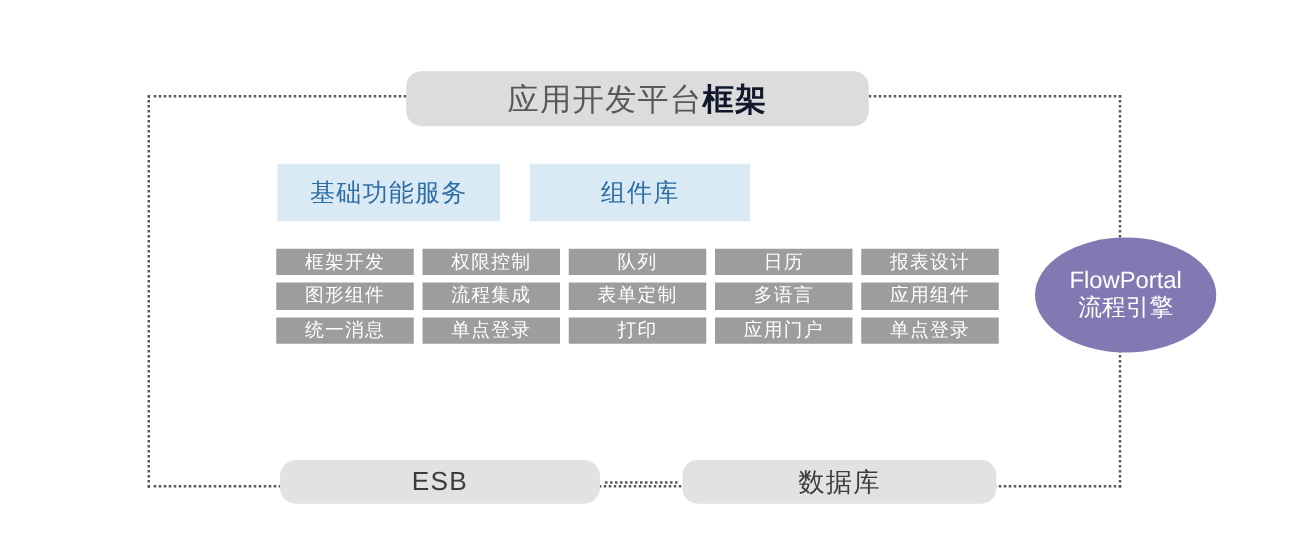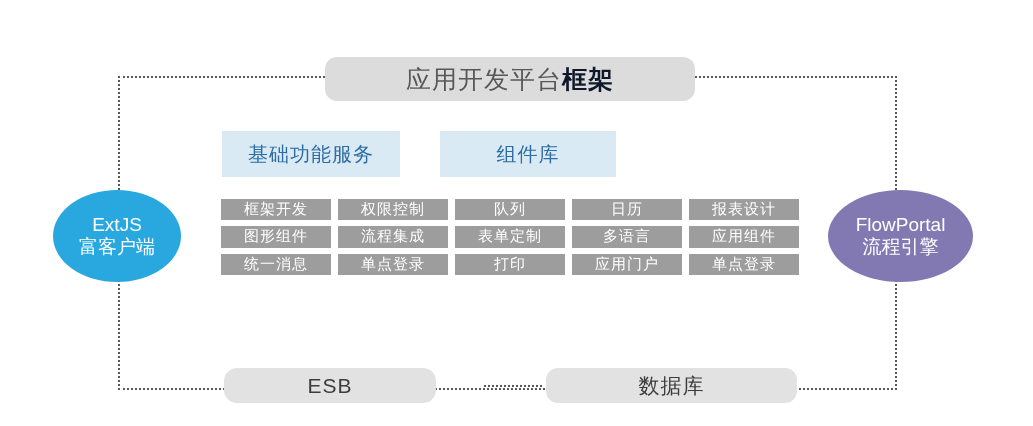--- a/index.html
+++ b/index.html
@@ -59,21 +59,21 @@
     background: #daeaf5;
     display: flex;
     align-items: center;
     justify-content: center;
     color: #2d6da3;
     font-size: 20px;
     letter-spacing: 1px;
     white-space: nowrap;
   }
   .blue-0 { left: 222px; width: 178px; }
-  .blue-1 { left: 424px; width: 176px; margin-left: 16px; }
+  .blue-1 { left: 424px; width: 176px; }
   .blue-2 { left: 620px; width: 178px; }
 
   
   .grid {
     position: absolute;
     left: 221px;
     top: 199px;
     width: 578px;
     height: 103px;
     display: grid;
@@ -124,21 +124,21 @@
     background: #e2e2e2;
     border-radius: 12px;
     display: flex;
     align-items: center;
     justify-content: center;
     color: #3c3c3c;
     font-size: 21px;
     letter-spacing: 1px;
     white-space: nowrap;
   }
-  .pill-esb { left: 224px; width: 212px; border-radius: 13px; }
+  .pill-esb { left: 224px; width: 256px; border-radius: 13px; }
   .pill-db  { left: 546px; width: 251px; }
 
   
   .dot-link {
     position: absolute;
     top: 385px;
     left: 484px;
     width: 58px;
     height: 0;
     border-top: 2px dotted #58585a;
@@ -174,24 +174,20 @@
     <div class="cell">表单定制</div>
     <div class="cell">多语言</div>
     <div class="cell">应用组件</div>
     <div class="cell">统一消息</div>
     <div class="cell">单点登录</div>
     <div class="cell">打印</div>
     <div class="cell">应用门户</div>
     <div class="cell">单点登录</div>
   </div>
 
-  <div class="ellipse ellipse-left">
-    <span class="line1">ExtJS</span>
-    <span class="line2">富客户端</span>
-  </div>
 
   <div class="ellipse ellipse-right">
     <span class="line1">FlowPortal</span>
     <span class="line2">流程引擎</span>
   </div>
 
   <div class="bottom-pill pill-esb">
     <span>ESB</span>
   </div>
   <div class="dot-link"></div>

